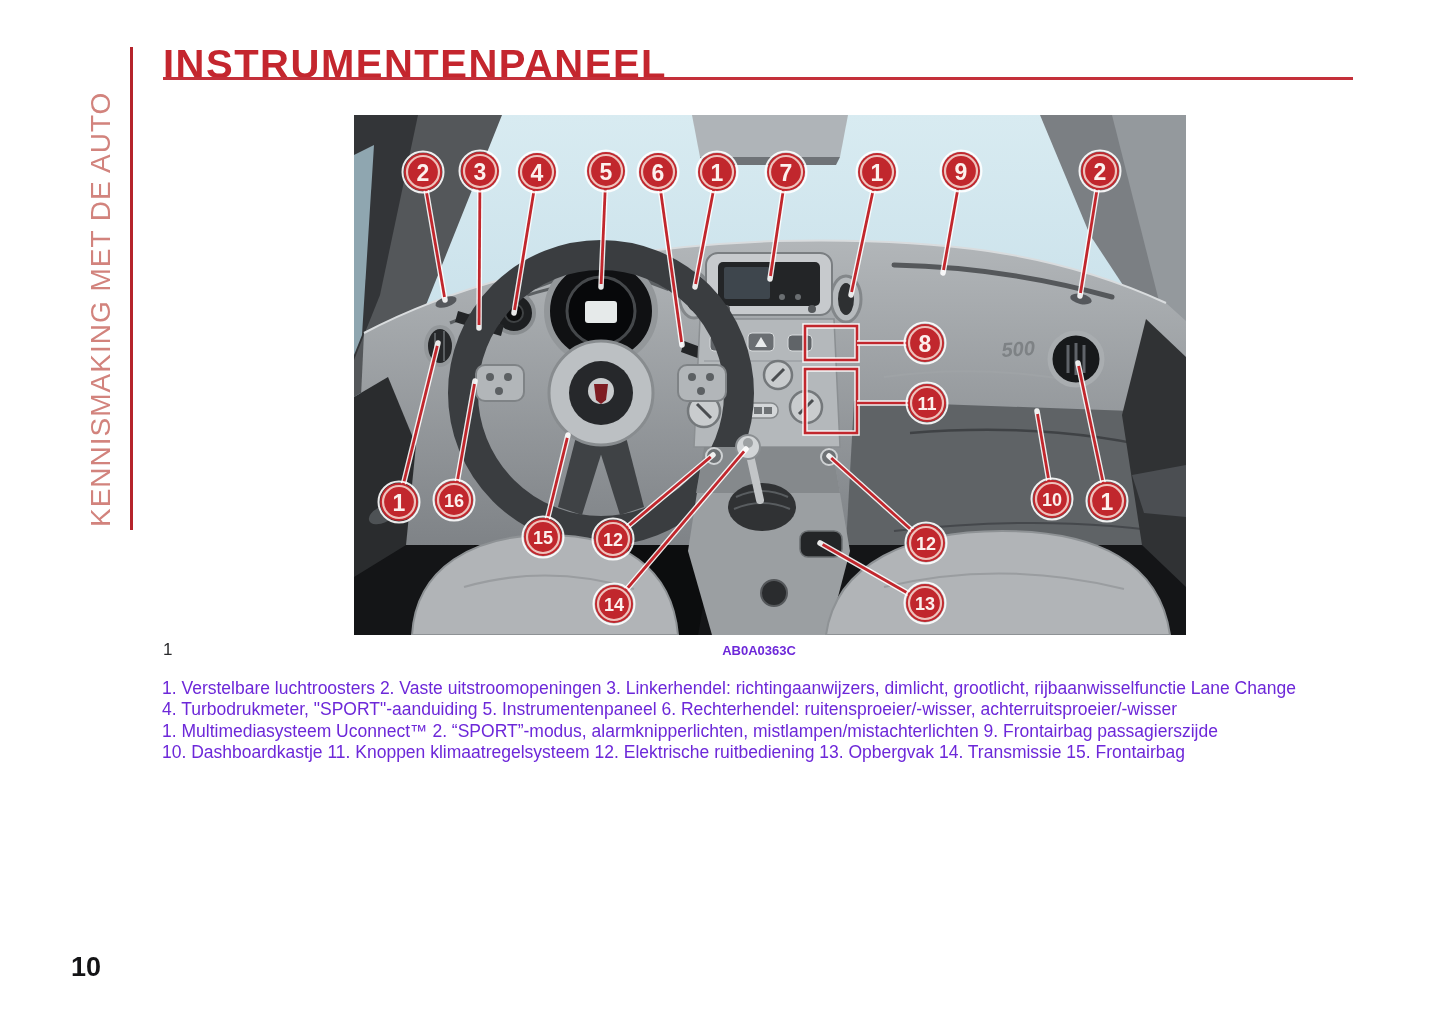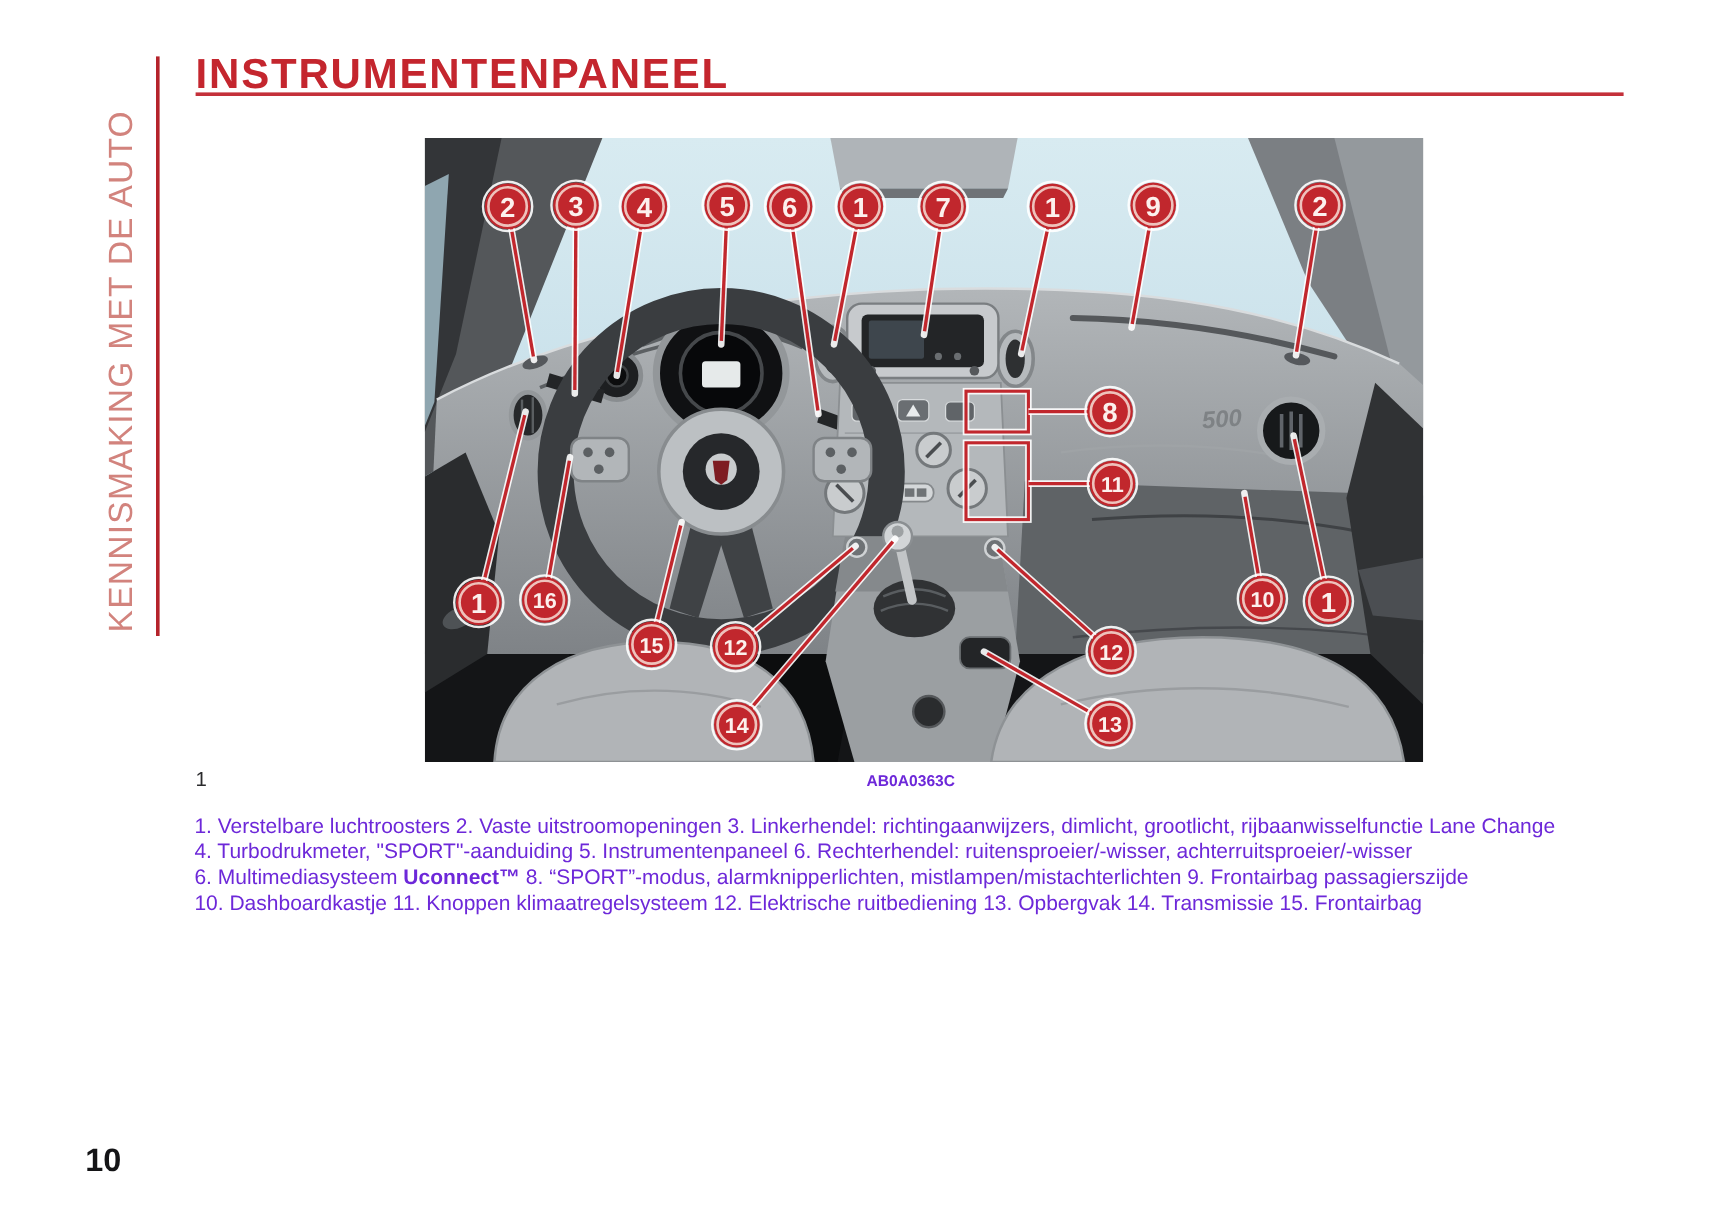--- a/index.html
+++ b/index.html
@@ -1,31 +1,31 @@
 <!DOCTYPE html>
 <html><head>
 <meta charset="utf-8">
 <style>
   html,body{margin:0;padding:0;background:#ffffff;}
   .page{position:relative;width:1445px;height:1018px;background:#ffffff;overflow:hidden;
         font-family:"Liberation Sans",sans-serif;color:#1e1e20;}
   .sidebar-label{position:absolute;left:85px;top:527px;transform:rotate(-90deg);transform-origin:0 0;
         white-space:nowrap;font-size:28px;letter-spacing:1px;color:#d2837d;font-weight:400;}
   .sidebar-rule{position:absolute;left:130px;top:47px;width:3px;height:483px;background:#b5232b;}
-  .page-title{position:absolute;left:163px;top:42px;font-size:35px;font-weight:800;
+  .page-title{position:absolute;left:163px;top:42px;font-size:40px;font-weight:800;
         letter-spacing:1.5px;color:#c4262e;}
   .title-rule{position:absolute;left:163px;top:77px;width:1190px;height:3px;background:#c4303a;}
   .figure{position:absolute;left:354px;top:115px;width:832px;height:520px;}
   .figure svg{display:block;}
   .fig-number{position:absolute;left:163px;top:640px;font-size:17px;color:#2a2a2c;}
   .fig-code{position:absolute;left:163px;top:643px;width:1192px;text-align:center;
         font-size:13px;font-weight:bold;color:#6d28d9;}
   .caption{position:absolute;left:162px;top:678px;width:1205px;font-size:17.5px;
         line-height:21.4px;color:#6d28d9;}
-  .caption .b{font-weight:bold;text-align:right;}
+  .caption .b{font-weight:normal;text-align:right;}
   .page-number{position:absolute;left:71px;top:952px;font-size:27px;font-weight:bold;color:#141416;}
 </style>
 </head>
 <body>
 
 <div class="page">
 
   <div class="sidebar-label">KENNISMAKING MET DE AUTO</div>
   <div class="sidebar-rule"></div>
 
@@ -411,18 +411,18 @@
         </g>
     </svg>
   </div>
 
   <div class="fig-number">1</div>
   <div class="fig-code">AB0A0363C</div>
 
   <div class="caption" id="caption">
       <div><span>1. Verstelbare luchtroosters 2. Vaste uitstroomopeningen 3. Linkerhendel: richtingaanwijzers, dimlicht, grootlicht, rijbaanwisselfunctie Lane Change</span></div>
       <div><span>4. Turbodrukmeter, "SPORT"-aanduiding 5. Instrumentenpaneel 6. Rechterhendel: ruitensproeier/-wisser, achterruitsproeier/-wisser</span></div>
-      <div><span>6. Multimediasysteem </span><span class="b">Uconnect™</span><span> 8. “SPORT”-modus, alarmknipperlichten, mistlampen/mistachterlichten 9. Frontairbag passagierszijde</span></div>
+      <div><span>1. Multimediasysteem </span><span class="b">Uconnect™</span><span> 2. “SPORT”-modus, alarmknipperlichten, mistlampen/mistachterlichten 9. Frontairbag passagierszijde</span></div>
       <div><span>10. Dashboardkastje 11. Knoppen klimaatregelsysteem 12. Elektrische ruitbediening 13. Opbergvak 14. Transmissie 15. Frontairbag</span></div>
     </div>
 
   <div class="page-number">10</div>
 </div>
 
 </body></html>

